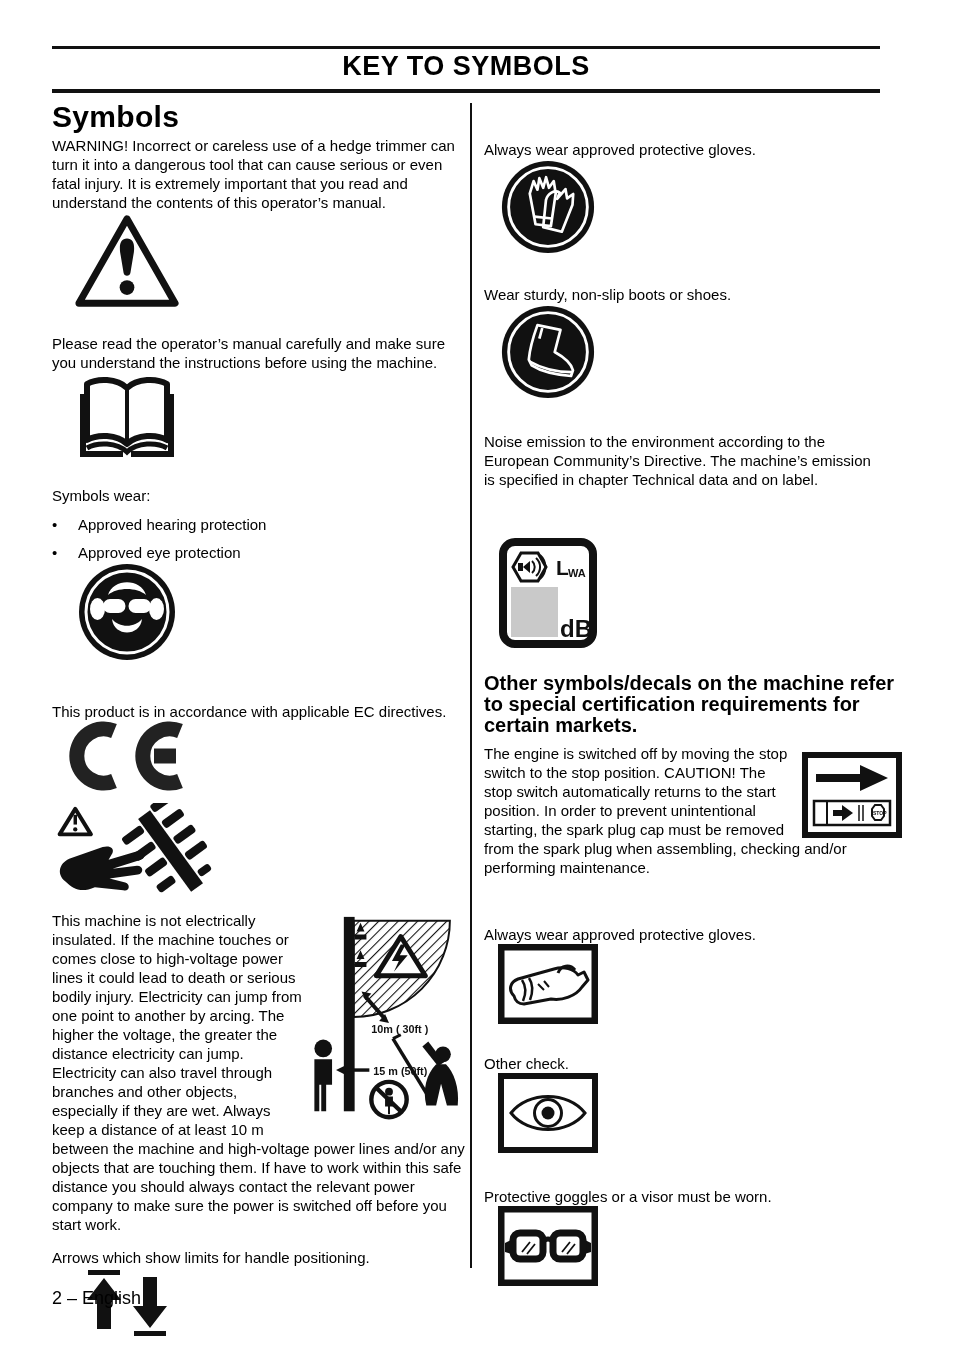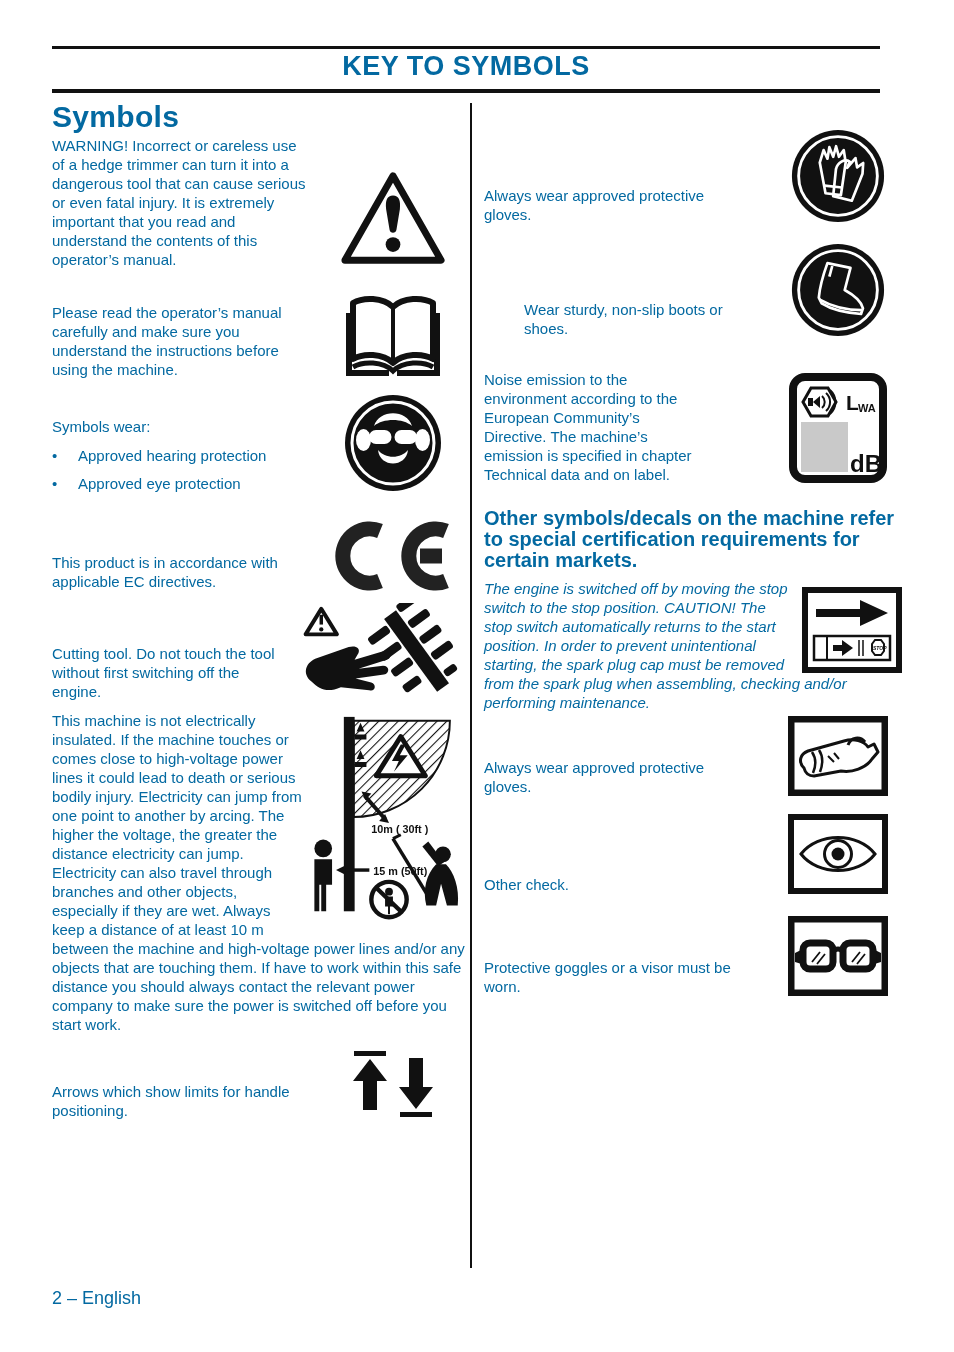--- a/index.html
+++ b/index.html
@@ -1,25 +1,25 @@
 <!DOCTYPE html>
 <html><head>
 <meta charset="utf-8">
 <style>
   html,body{margin:0;padding:0;background:#e8e8e8;}
   .page{position:relative;width:954px;height:1352px;background:#fff;
-        font-family:"Liberation Sans",sans-serif;color:#0369a1;overflow:hidden;}
+        font-family:"Liberation Sans",sans-serif;color:#000000;overflow:hidden;}
   .rule{position:absolute;background:#111;}
   .page-title{position:absolute;left:52px;top:51px;width:828px;text-align:center;
               font-size:27px;font-weight:bold;letter-spacing:.5px;}
   .col-divider{position:absolute;left:470px;top:103px;width:2px;height:1165px;background:#111;}
   .col-left{position:absolute;left:52px;top:100px;width:416px;}
   .col-right{position:absolute;left:484px;top:128px;width:418px;}
   .symbols-heading{font-size:30px;font-weight:bold;margin:0 0 2px 0;letter-spacing:.3px;}
-  .item{display:flex;align-items:flex-end;}
+  .item{display:flex;align-items:flex-start;flex-direction:column;}
   .txt{flex:1;font-size:15px;line-height:19px;padding-right:12px;}
   .txt-top{padding-top:12px;}
   .ico{display:flex;justify-content:center;align-items:flex-start;}
   .col-left .ico{width:150px;}
   .col-right .ico{width:128px;}
   .bullets{margin-top:10px;}
   .bullet-row{display:flex;margin-top:9px;font-size:15px;line-height:19px;}
   .bullet-dot{width:26px;}
   .para{font-size:15px;line-height:19px;}
   .bold-para{font-weight:bold;font-size:20px;line-height:21px;}
@@ -100,21 +100,20 @@
       <div class="ico">
         <svg width="122" height="70" viewBox="0 0 122 70">
           <path d="M48 10 A27 27 0 1 0 48 60" fill="none" stroke="#222" stroke-width="15"></path>
           <path d="M114 10 A27 27 0 1 0 114 60" fill="none" stroke="#222" stroke-width="15"></path>
           <line x1="88" y1="35" x2="110" y2="35" stroke="#222" stroke-width="15"></line>
         </svg>
       </div>
     </div>
 
     <div class="item" style="margin-bottom:10px;">
-      <div class="txt">Cutting tool. Do not touch the tool without first switching off the engine.</div>
       <div class="ico" style="width:170px;">
         <svg width="168" height="98" viewBox="0 0 170 100">
           <path d="M22 6 L38 32 L6 32 Z" fill="#fff" stroke="#111" stroke-width="4" stroke-linejoin="round"></path>
           <path d="M22 12 L22 22" stroke="#111" stroke-width="3.5"></path>
           <circle cx="22" cy="27" r="2.2" fill="#111"></circle>
           <path d="M12 80 C2 72 6 60 18 56 L50 45 C57 43 62 46 60 51 L56 58 L86 49 C93 47 96 55 89 58 L60 67 L85 64 C92 64 92 72 86 73 L57 77 L73 81 C79 83 77 91 71 89 L42 86 C28 92 20 88 12 80 Z" fill="#111"></path>
           <g transform="rotate(-36 122 52)">
             <rect x="114" y="2" width="15" height="92" fill="#111"></rect>
             <rect x="88" y="8" width="24" height="9" rx="3" fill="#111"></rect>
             <rect x="88" y="28" width="24" height="9" rx="3" fill="#111"></rect>
@@ -194,21 +193,21 @@
           <g stroke="#fff" stroke-width="2.8" fill="none" stroke-linejoin="round">
             <path d="M37 68 L31 36 L35 23 L39 32 L41 20 L45 30 L48 19 L51 30 L56 23 L58 36 L53 70 Z"></path>
             <path d="M50 74 L46 46 C46 39 52 33 58 35 L57 42 L63 30 L67 39 L72 33 L74 44 L70 74 Z" transform="rotate(14 60 52)"></path>
             <line x1="36" y1="60" x2="54" y2="62"></line>
           </g>
         </svg>
       </div>
     </div>
 
     <div class="item" style="margin-bottom:20px;">
-      <div class="txt txt-top" style="padding-right:20px;margin-left:40px;">Wear sturdy, non-slip boots or shoes.</div>
+      <div class="txt txt-top" style="padding-right:20px;">Wear sturdy, non-slip boots or shoes.</div>
       <div class="ico">
         <svg width="96" height="96" viewBox="0 0 100 100">
           <circle cx="50" cy="50" r="48" fill="#111"></circle>
           <circle cx="50" cy="50" r="41" fill="none" stroke="#fff" stroke-width="3"></circle>
           <g stroke="#fff" stroke-width="2.8" fill="none" stroke-linejoin="round">
             <path d="M39 22 L63 27 L57 50 C66 55 74 61 76 69 L74 75 C60 74 44 71 33 64 L30 58 C31 46 35 33 39 22 Z"></path>
             <path d="M31 60 C45 68 62 71 75 71"></path>
             <path d="M44 25 L41 36"></path>
           </g>
         </svg>
@@ -227,21 +226,21 @@
           <text x="58" y="38" font-size="21">L</text>
           <text x="70" y="40" font-size="11">WA</text>
           <rect x="13" y="50" width="47" height="50" fill="#c9c9c9"></rect>
           <text x="62" y="100" font-size="24">dB</text>
         </svg>
       </div>
     </div>
 
     <div class="bold-para" style="margin-bottom:8px;">Other symbols/decals on the machine refer to special certification requirements for certain markets.</div>
 
-    <div class="para" style="margin-bottom:4px;font-style:italic;">
+    <div class="para" style="margin-bottom:36px;">
       <span class="float-ico" style="margin-top:8px;">
         <svg width="100" height="86" viewBox="0 0 100 86">
           <rect x="3" y="3" width="94" height="80" fill="#fff" stroke="#111" stroke-width="6"></rect>
           <path d="M14 22 H58 V13 L86 26 L58 39 V30 H14 Z" fill="#111"></path>
           <rect x="12" y="49" width="76" height="24" fill="#fff" stroke="#111" stroke-width="2.5"></rect>
           <line x1="25" y1="49" x2="25" y2="73" stroke="#111" stroke-width="2"></line>
           <path d="M31 58 h9 v-5 l11 8 l-11 8 v-5 h-9 z" fill="#111"></path>
           <line x1="57" y1="53" x2="57" y2="69" stroke="#111" stroke-width="1.5"></line>
           <line x1="61" y1="53" x2="61" y2="69" stroke="#111" stroke-width="1.5"></line>
           <polygon points="70,57 73,53 79,53 82,57 82,64 79,68 73,68 70,64" fill="#fff" stroke="#111" stroke-width="2"></polygon>

